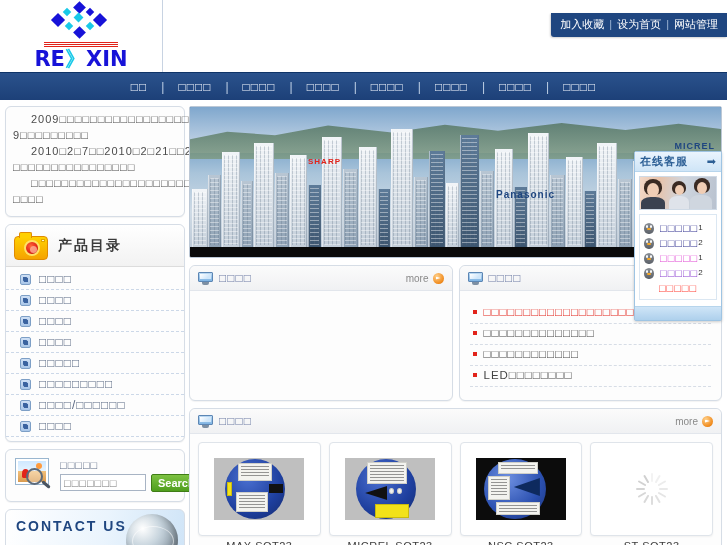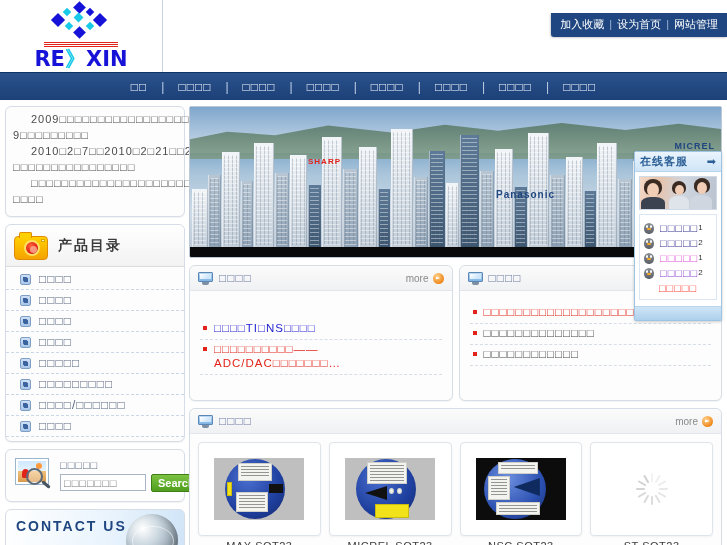--- a/index.html
+++ b/index.html
@@ -669,30 +669,20 @@
               <span class="mon">
                 <span class="scr"></span>
                   <span class="base"></span>
               </span>
               <span class="ttl tofu">□□□□</span>
               <span class="more">
                 <span>more</span>
                 <span class="more-ico"></span>
               </span>
             </div>
-            <div class="news-body left">
-              <div class="news-item blue">
-                <span class="dot"></span>
-                <a href="#" class="tofu">□□□□TI□NS□□□□</a>
-              </div>
-              <div class="news-item red">
-                <span class="dot"></span>
-                <a href="#" class="tofu">□□□□□□□□□□——ADC/DAC□□□□□□□…</a>
-              </div>
-            </div>
           </div>
         </div>
 
         <div class="news-col">
           <div class="panel news-panel">
             <div class="panel-head">
               <span class="mon">
                 <span class="scr"></span>
                   <span class="base"></span>
               </span>
@@ -704,20 +694,24 @@
                 <a href="#" class="tofu">□□□□□□□□□□□□□□□□□□□□□</a>
               </div>
               <div class="news-item dark">
                 <span class="dot"></span>
                 <a href="#" class="tofu">□□□□□□□□□□□□□□</a>
               </div>
               <div class="news-item dark">
                 <span class="dot"></span>
                 <a href="#" class="tofu">□□□□□□□□□□□□</a>
               </div>
+              <div class="news-item dark">
+                <span class="dot"></span>
+                <a href="#" class="tofu">LED□□□□□□□□</a>
+              </div>
             </div>
           </div>
         </div>
       </div>
 
       <div class="panel prod-panel">
         <div class="panel-head">
           <span class="mon">
             <span class="scr"></span>
               <span class="base"></span>

